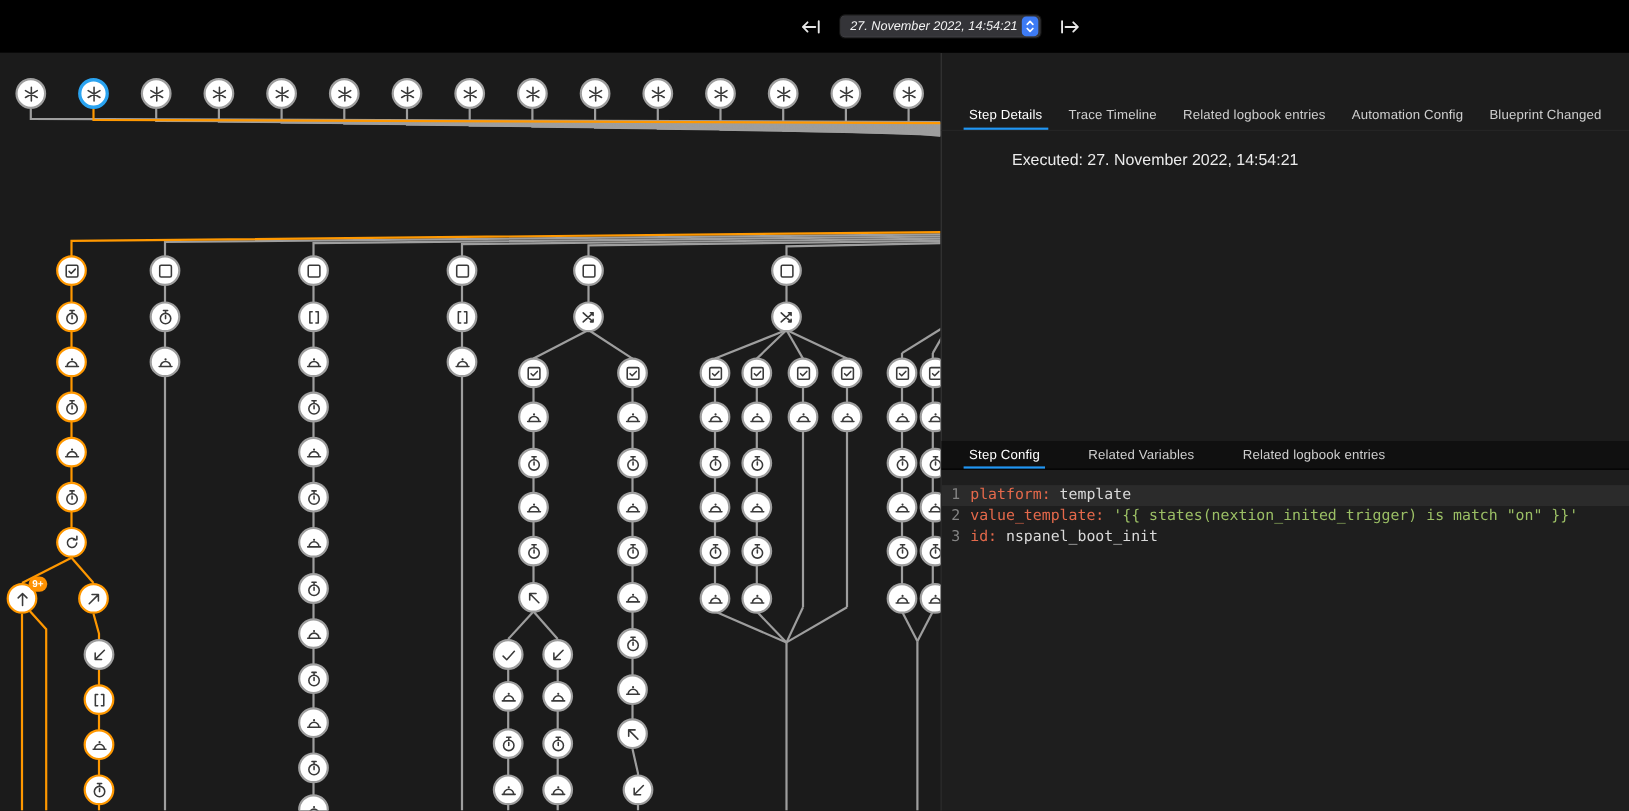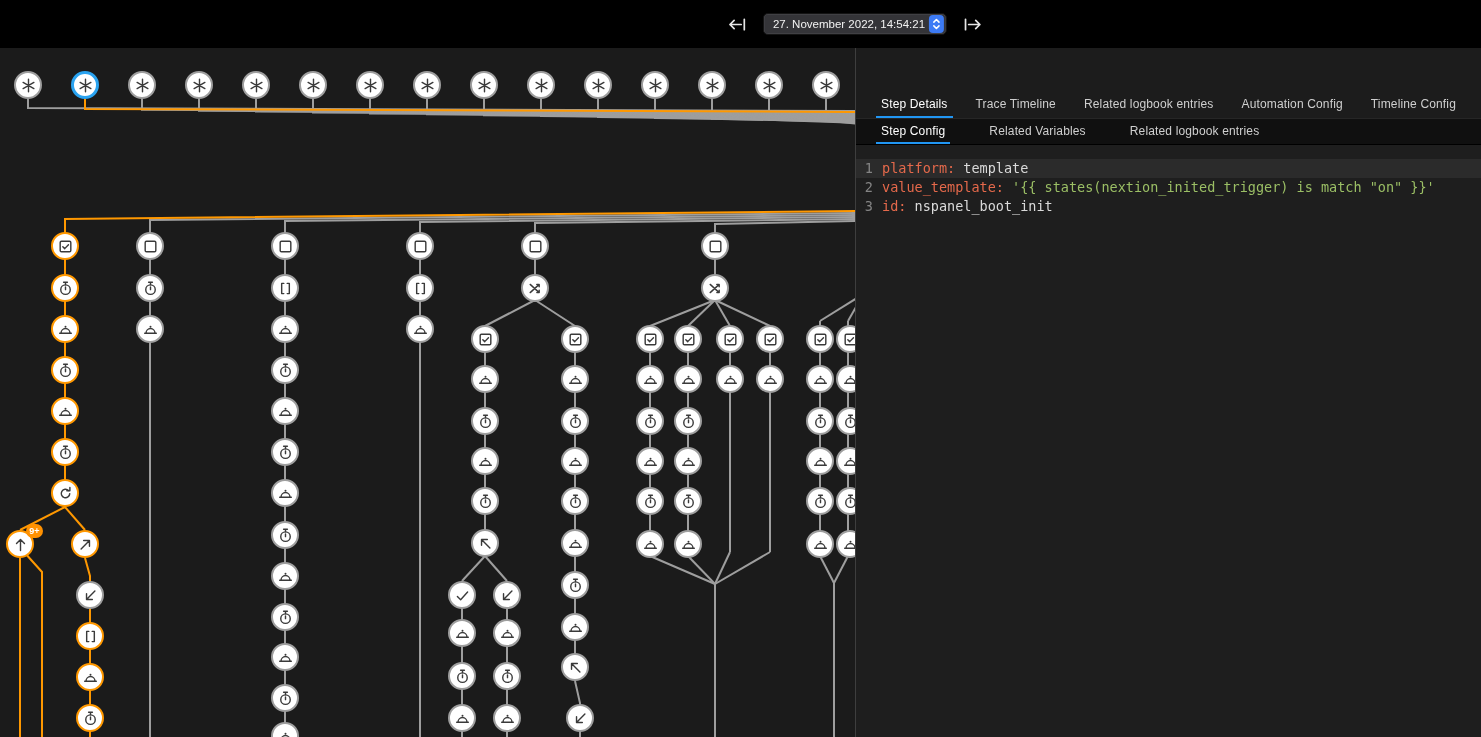--- a/index.html
+++ b/index.html
@@ -7,21 +7,21 @@
     font-family:"Liberation Sans", sans-serif; }
 
   
   .topbar { position:relative; height:48px; background:#000; }
   .trace-nav { position:absolute; top:0; left:855px; transform:translateX(-50%);
     height:48px; display:flex; align-items:center; gap:14px; }
   .nav-arrow { background:none; border:none; color:#e6e6e6; cursor:pointer; display:flex; padding:2px; }
   .nav-arrow svg { width:21px; height:19px; display:block; }
   .trace-select { display:flex; align-items:center; height:22px; background:#343438;
     border:1px solid #141414; box-shadow: inset 0 0 0 0.5px #4c4c50; border-radius:5px;
-    padding-left:9px; gap:4px; cursor:pointer; }
+    padding-left:9px; gap:4px; cursor:pointer;font-style:italic; }
   .trace-select .val { color:#f2f2f2; font-size:11.5px; white-space:nowrap; }
   .stepper { width:15px; height:18px; background:#3d7bf5; border-radius:4px;
     margin:0 2px 0 0; display:flex; align-items:center; justify-content:center; }
   .stepper svg { width:11px; height:16px; display:block; }
 
   
   .main { display:flex; height:689px; }
 
   
   .graph { position:relative; width:855px; flex:none; background:#1b1b1b; overflow:hidden; }
@@ -956,22 +956,25 @@
           </div>
         </div>
     </section>
 
     <aside class="panel">
       <nav id="top-tabs" class="tabbar">
           <button class="tab active">Step Details</button>
           <button class="tab">Trace Timeline</button>
           <button class="tab">Related logbook entries</button>
           <button class="tab">Automation Config</button>
-          <button class="tab">Timeline Config</button>
+          <button class="tab">Blueprint Changed</button>
         </nav>
+      <div class="panel-content">
+        <p class="executed">Executed: 27. November 2022, 14:54:21</p>
+      </div>
       <div class="bottom">
         <nav id="bottom-tabs" class="tabbar">
             <button class="tab active">Step Config</button>
             <button class="tab">Related Variables</button>
             <button class="tab">Related logbook entries</button>
           </nav>
         <div id="code" class="code">
             <div class="code-line active-line"><span class="ln">1</span><span class="ct"><span class="tok-key">platform:</span><span class="tok-plain"> template</span></span></div>
             <div class="code-line"><span class="ln">2</span><span class="ct"><span class="tok-key">value_template:</span><span class="tok-plain"> </span><span class="tok-string">'{{ states(nextion_inited_trigger) is match "on" }}'</span></span></div>
             <div class="code-line"><span class="ln">3</span><span class="ct"><span class="tok-key">id:</span><span class="tok-plain"> nspanel_boot_init</span></span></div>

